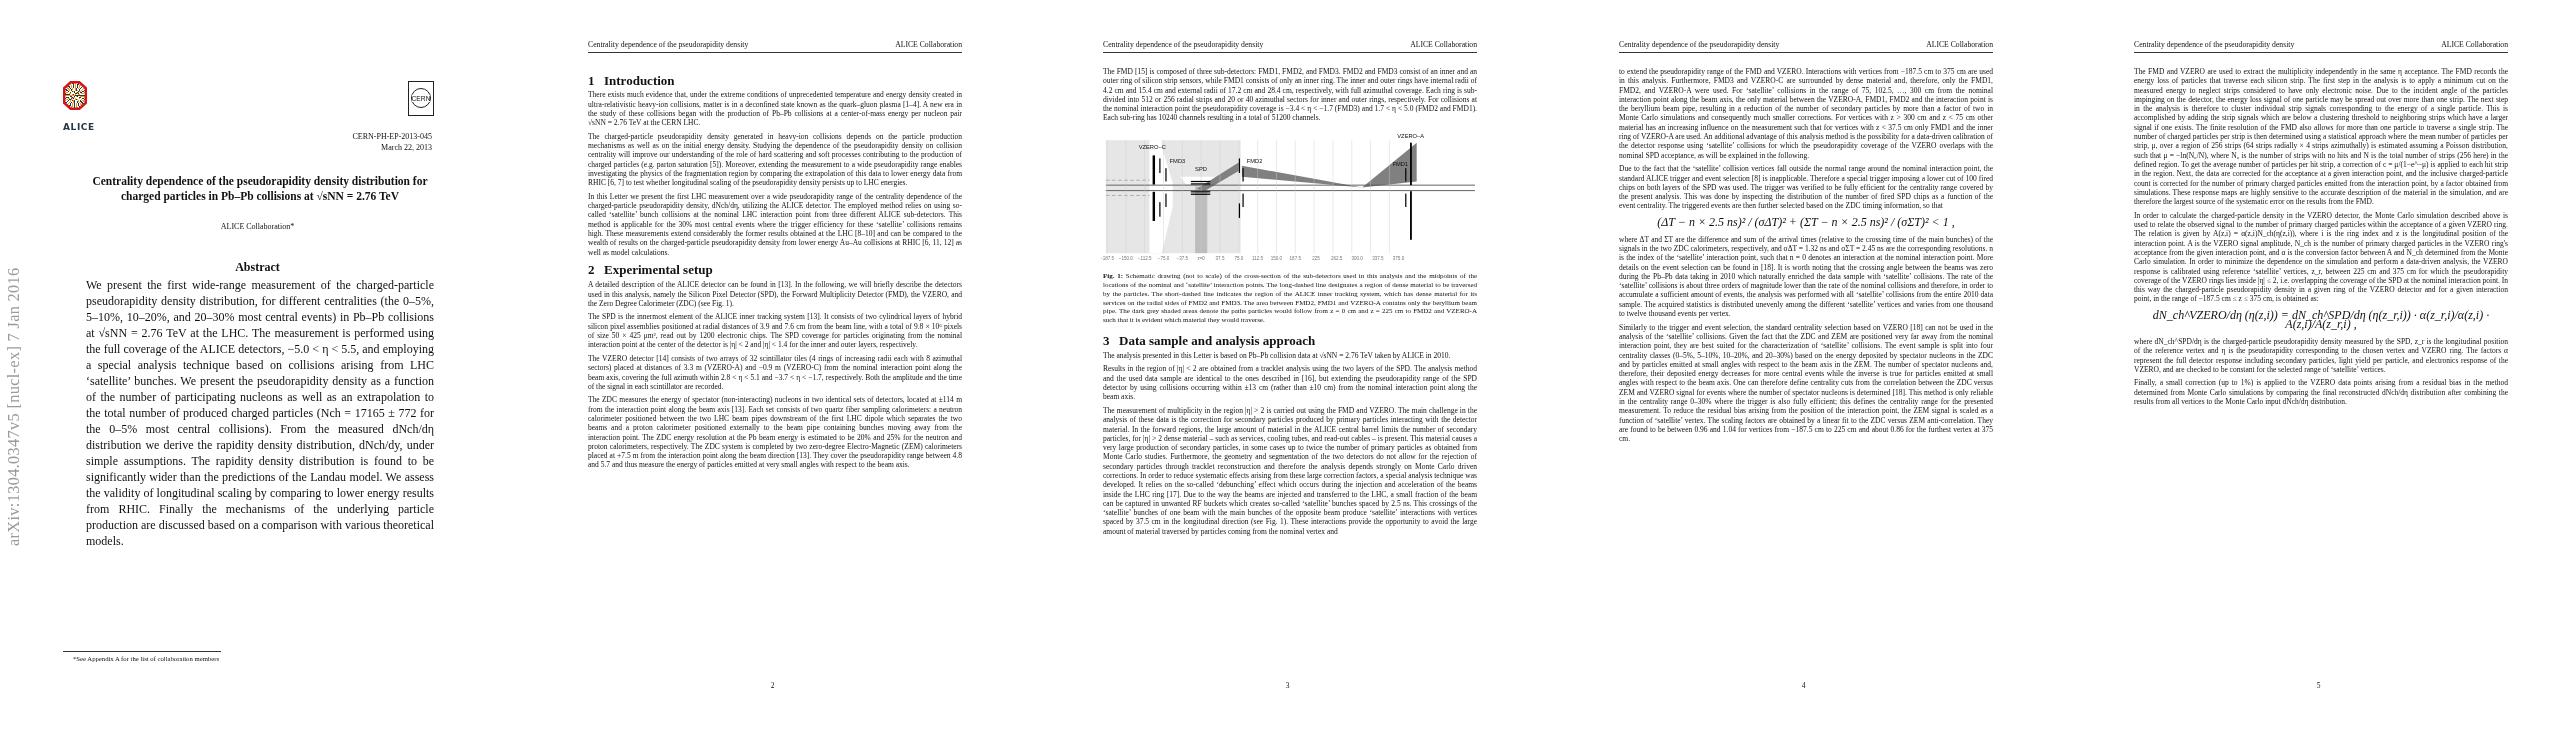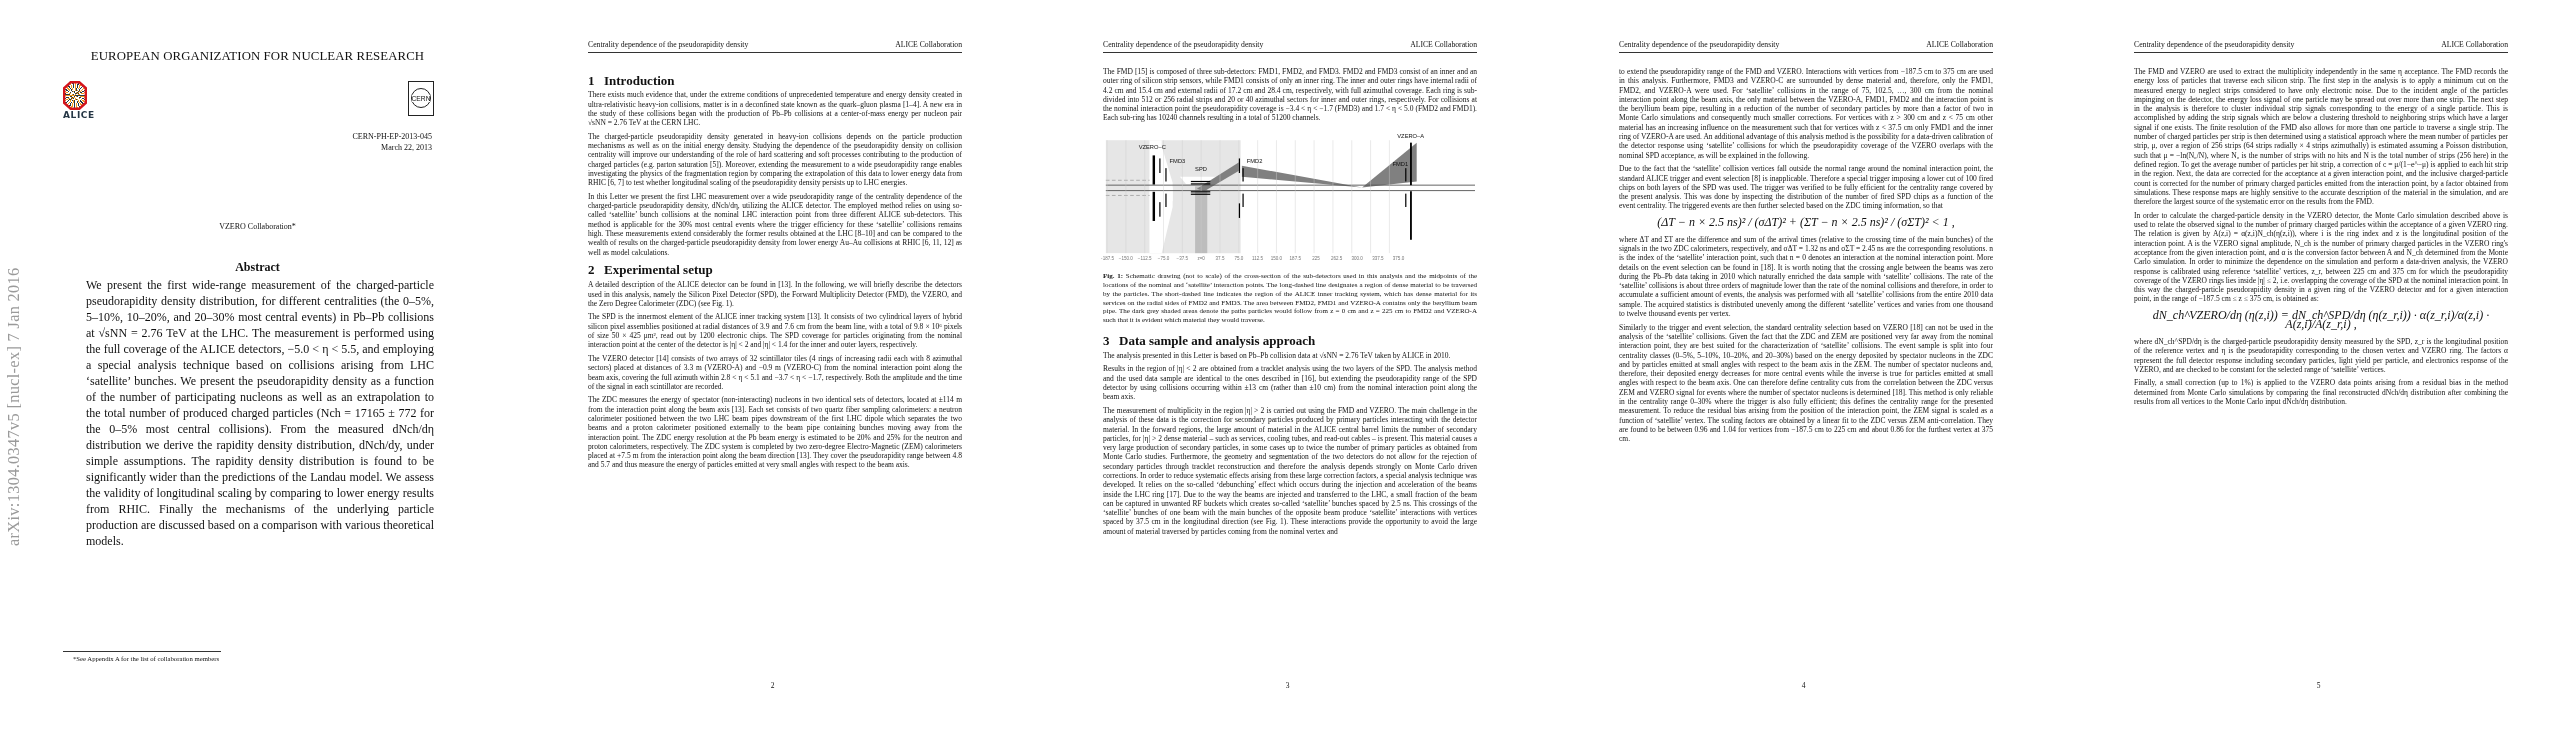--- a/index.html
+++ b/index.html
@@ -11,21 +11,21 @@
   .body p{margin:0 0 4.3px 0;}
   .sec{font-weight:bold;font-size:13px;margin:8.5px 0 5.5px 0;}
   .sec span.num{display:inline-block;width:16px;}
   .pagenum{position:absolute;top:681px;left:0;right:0;text-align:center;font-size:7.5px;}
   .eq{text-align:center;margin:7.3px 0 7.3px;font-style:italic;font-size:12px;}
   
   .org{position:absolute;top:49px;left:0;right:0;text-align:center;font-size:12.8px;letter-spacing:0.1px;}
   .alice-logo{position:absolute;left:63px;top:81px;width:27px;}
   .alice-oct{width:24px;height:29px;background:#d4141c;clip-path:polygon(30% 0,70% 0,100% 22%,100% 78%,70% 100%,30% 100%,0 78%,0 22%);position:relative;}
   .alice-oct::after{content:"";position:absolute;left:2.4px;top:2.4px;right:2.4px;bottom:2.4px;background:repeating-conic-gradient(from 0deg,#f39a1e 0 6deg,#fff 6deg 12deg,#263746 12deg 18deg,#fff 18deg 24deg);clip-path:polygon(30% 0,70% 0,100% 22%,100% 78%,70% 100%,30% 100%,0 78%,0 22%);}
-  .alice-word{font-family:"DejaVu Sans",sans-serif;font-weight:bold;color:#263746;font-size:9px;letter-spacing:0.6px;margin-top:0;}
+  .alice-word{font-family:"DejaVu Sans",sans-serif;font-weight:bold;color:#263746;font-size:9px;letter-spacing:0.6px;margin-top:12px;}
   .cern-logo{position:absolute;left:408px;top:81px;width:24px;height:33px;border:0.9px solid #222;display:flex;align-items:center;justify-content:center;font-family:"Liberation Sans",sans-serif;font-size:6.7px;}
   .cern-logo .ring{position:absolute;width:18px;height:18px;border:0.9px solid #222;border-radius:50%;left:2.4px;top:6px;}
   .repnum{position:absolute;right:83px;top:131px;text-align:right;font-size:8px;line-height:11px;}
   .title{position:absolute;top:174px;left:73px;right:68px;text-align:center;font-weight:bold;font-size:11.5px;line-height:15px;}
   .authors{position:absolute;top:222px;left:0;right:0;text-align:center;font-size:8px;}
   .abs-h{position:absolute;top:260px;left:0;right:0;text-align:center;font-weight:bold;font-size:12px;}
   .abstract{position:absolute;top:277px;left:86px;right:81px;font-size:12px;line-height:16px;text-align:justify;}
   .footrule{position:absolute;top:651px;left:63px;width:158px;border-top:0.6px solid #333;}
   .footnote{position:absolute;top:655px;left:73px;font-size:6.7px;}
   .arxiv{position:absolute;left:3.6px;top:546px;transform-origin:0 0;transform:rotate(-90deg);font-size:16.4px;color:#9a9a9a;white-space:nowrap;letter-spacing:0.3px;}
@@ -33,34 +33,37 @@
   .figure{position:relative;width:374px;height:141px;margin:4.9px 0 0 -2.4px;}
   .figure svg{width:100%;height:100%;}
   .caption{font-size:7px;line-height:8.8px;margin:3.6px 0 11px;}
   .caption b{font-weight:bold;}
 </style>
 </head>
 <body>
 
 <div class="page p1">
   <div class="arxiv">arXiv:1304.0347v5  [nucl-ex]  7 Jan 2016</div>
-  <div class="org">EUROPEAN ORGANIZATION FOR NUCLEAR RESEARCH</div>
   <div class="alice-logo">
     <div class="alice-oct"></div>
     <div class="alice-word">ALICE</div>
   </div>
   <div class="cern-logo">
     <div class="ring"></div>
     <span style="position:relative;background:#fff;">CERN</span>
   </div>
   <div class="repnum">
     <div>CERN-PH-EP-2013-045</div>
     <div>March 22, 2013</div>
   </div>
-  <div class="authors">VZERO Collaboration*</div>
+  <div class="title">
+    <div>Centrality dependence of the pseudorapidity density distribution for</div>
+    <div>charged particles in Pb–Pb collisions at √sNN = 2.76 TeV</div>
+  </div>
+  <div class="authors">ALICE Collaboration*</div>
   <div class="abs-h">Abstract</div>
   <div class="abstract">We present the first wide-range measurement of the charged-particle pseudorapidity density distribution, for different centralities (the 0–5%, 5–10%, 10–20%, and 20–30% most central events) in Pb–Pb collisions at √sNN = 2.76 TeV at the LHC. The measurement is performed using the full coverage of the ALICE detectors, −5.0 &lt; η &lt; 5.5, and employing a special analysis technique based on collisions arising from LHC ‘satellite’ bunches. We present the pseudorapidity density as a function of the number of participating nucleons as well as an extrapolation to the total number of produced charged particles (Nch = 17165 ± 772 for the 0–5% most central collisions). From the measured dNch/dη distribution we derive the rapidity density distribution, dNch/dy, under simple assumptions. The rapidity density distribution is found to be significantly wider than the predictions of the Landau model. We assess the validity of longitudinal scaling by comparing to lower energy results from RHIC. Finally the mechanisms of the underlying particle production are discussed based on a comparison with various theoretical models.</div>
   <div class="footrule"></div>
   <div class="footnote">*See Appendix A for the list of collaboration members</div>
 </div>
 
 <div class="page p2">
   <div class="header">
     <span>Centrality dependence of the pseudorapidity density</span>
     <span>ALICE Collaboration</span>

